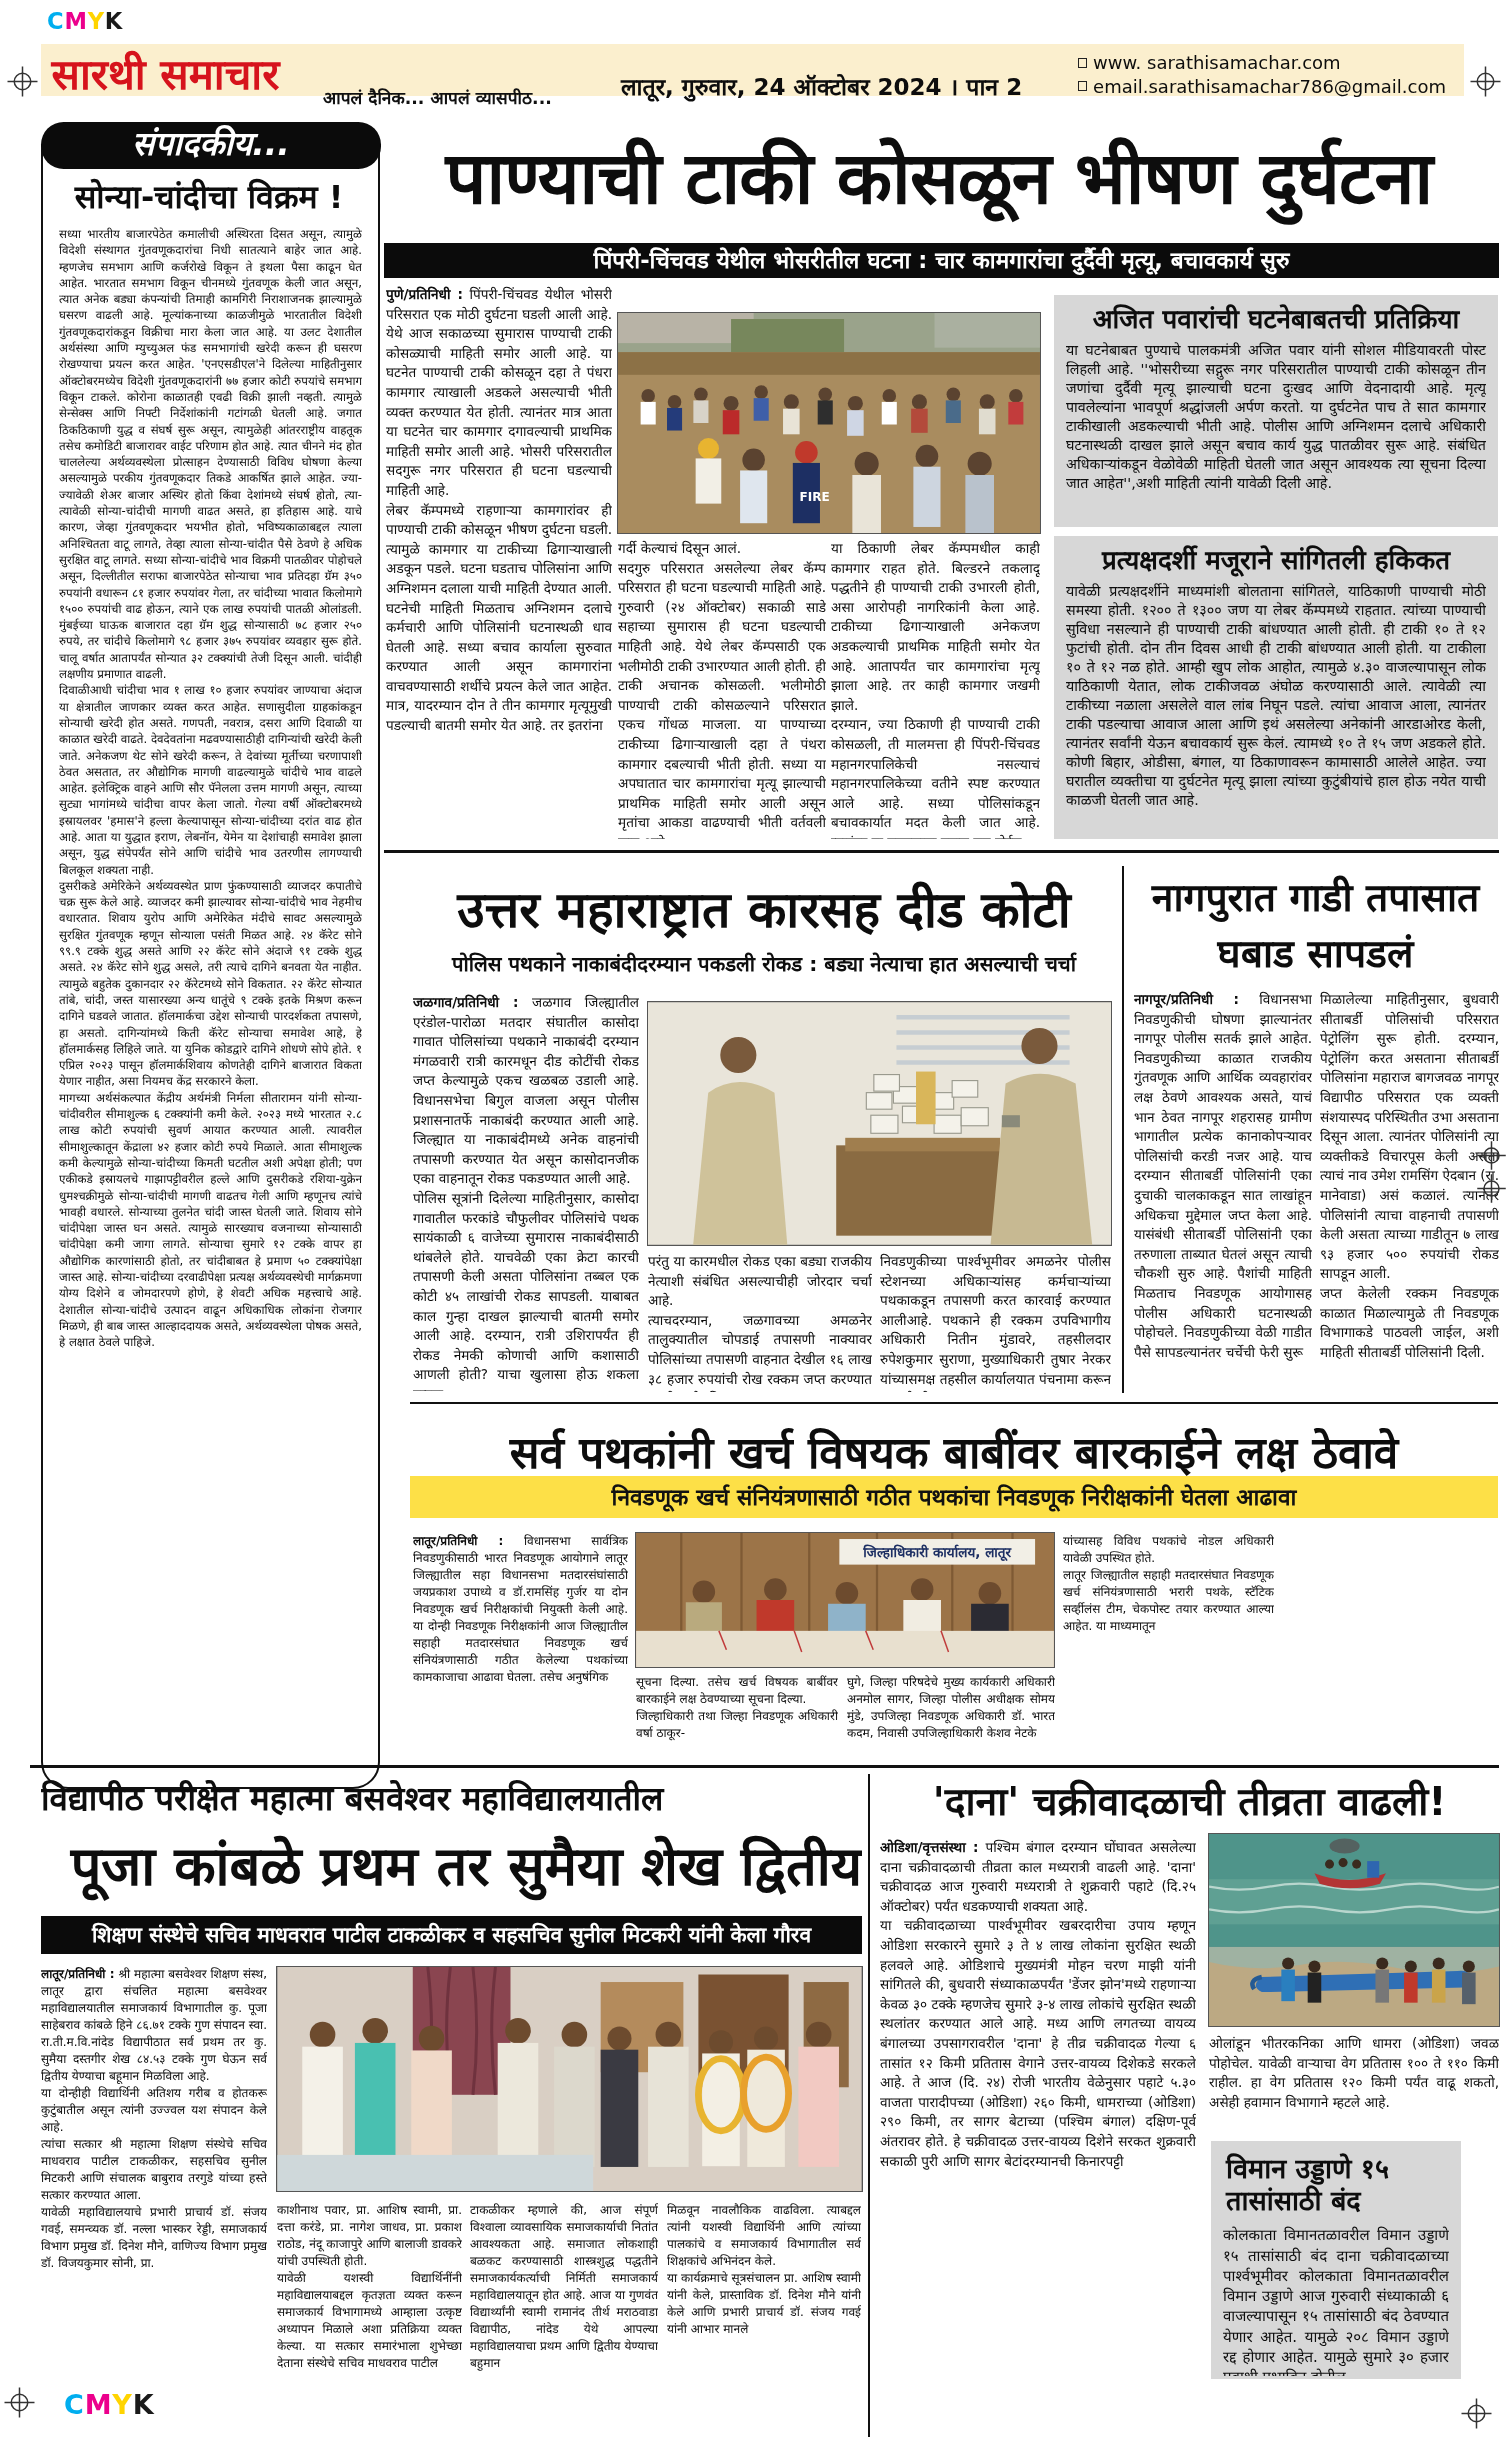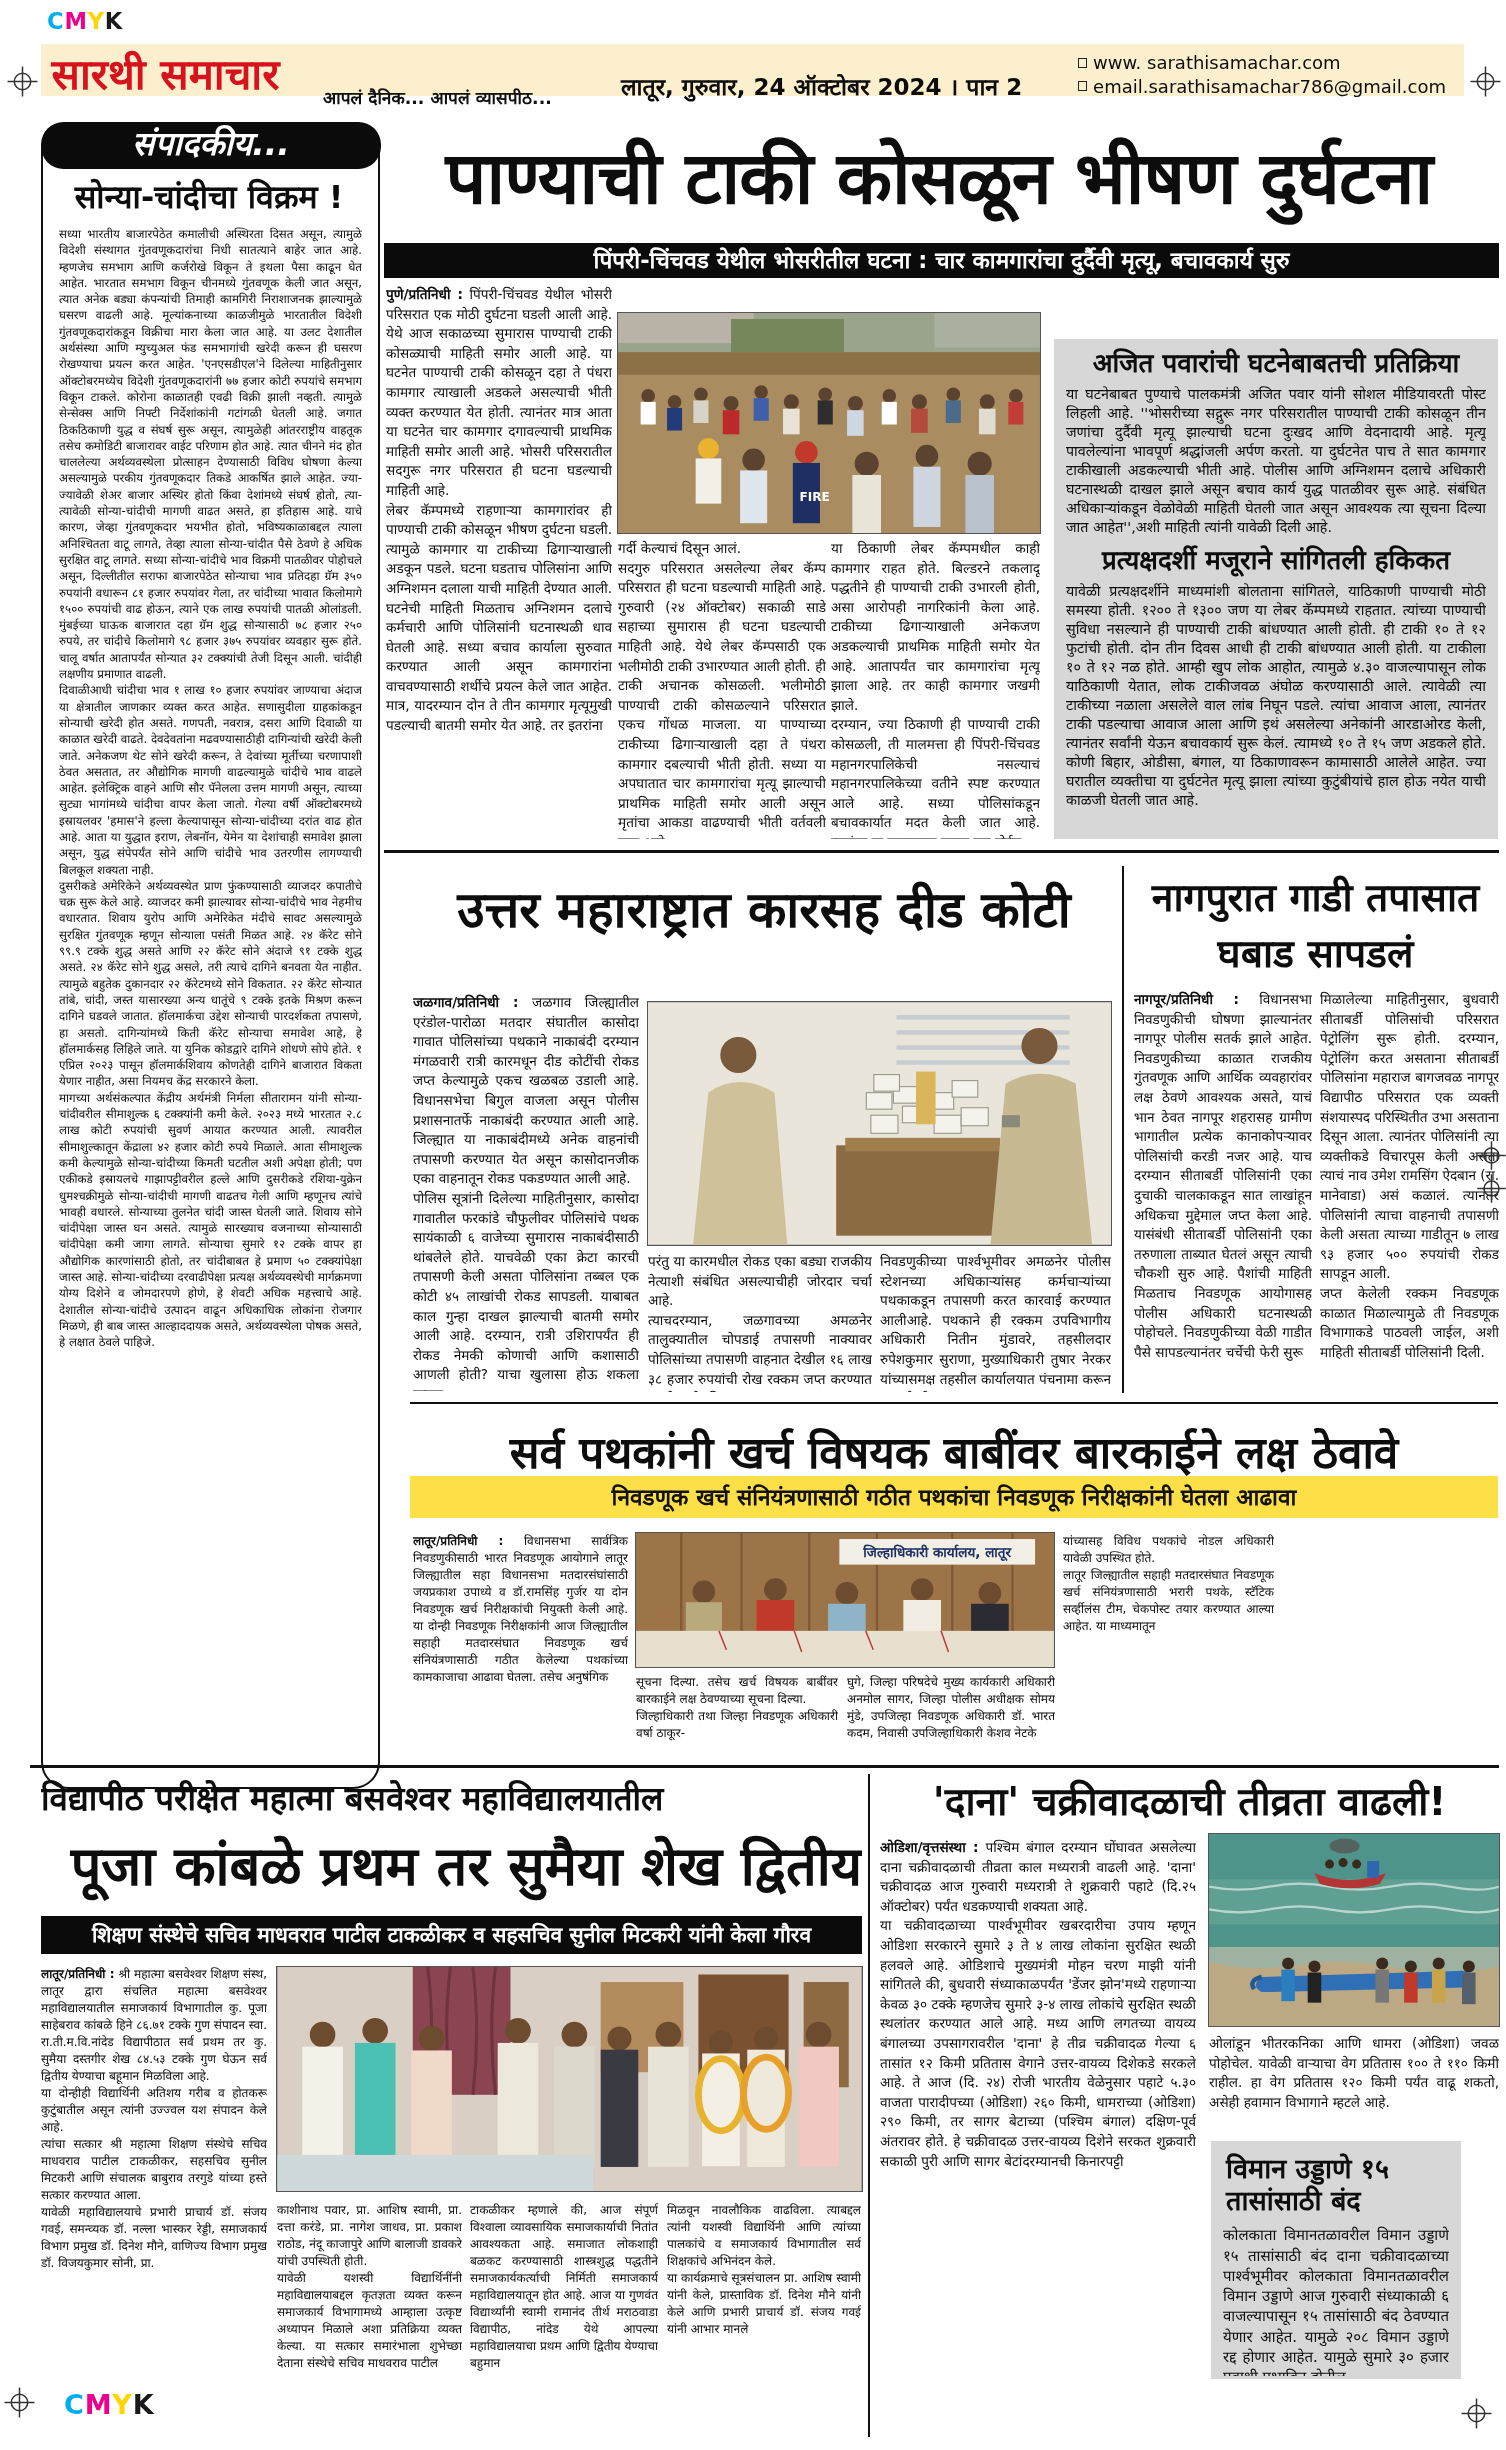--- a/index.html
+++ b/index.html
@@ -148,32 +148,33 @@
       </g>
       <text x="241" y="250" font-size="16" fill="#ffffff" font-weight="bold">FIRE</text>
     </svg>
   </div>
 
   <div class="abs just ovh pre bodytxt" style="left:618px;top:539px;width:208px;height:300px;">गर्दी केल्याचं दिसून आलं.
 सदगुरु परिसरात असलेल्या लेबर कॅम्प परिसरात ही घटना घडल्याची माहिती आहे. गुरुवारी (२४ ऑक्टोबर) सकाळी साडे सहाच्या सुमारास ही घटना घडल्याची माहिती आहे. येथे लेबर कॅम्पसाठी एक भलीमोठी टाकी उभारण्यात आली होती. ही टाकी अचानक कोसळली. भलीमोठी पाण्याची टाकी कोसळल्याने परिसरात एकच गोंधळ माजला. या पाण्याच्या टाकीच्या ढिगाऱ्याखाली दहा ते पंथरा कामगार दबल्याची भीती होती. सध्या या अपघातात चार कामगारांचा मृत्यू झाल्याची प्राथमिक माहिती समोर आली असून मृतांचा आकडा वाढण्याची भीती वर्तवली जात आहे.</div>
   <div class="abs just ovh pre bodytxt" style="left:831px;top:539px;width:209px;height:300px;">या ठिकाणी लेबर कॅम्पमधील काही कामगार राहत होते. बिल्डरने तकलादू पद्धतीने ही पाण्याची टाकी उभारली होती, असा आरोपही नागरिकांनी केला आहे. टाकीच्या ढिगाऱ्याखाली अनेकजण अडकल्याची प्राथमिक माहिती समोर येत आहे. आतापर्यंत चार कामगारांचा मृत्यू झाला आहे. तर काही कामगार जखमी झाले.
 दरम्यान, ज्या ठिकाणी ही पाण्याची टाकी कोसळली, ती मालमत्ता ही पिंपरी-चिंचवड महानगरपालिकेची नसल्याचं महानगरपालिकेच्या वतीने स्पष्ट करण्यात आले आहे. सध्या पोलिसांकडून बचावकार्यात मदत केली जात आहे. त्यानंतर या प्रकरणाचा तपास सुरु होईल.</div>
 
-  <div class="abs graybox" style="left:1054px;top:295px;width:444px;height:232px;margin-top:44px;">
+  <div class="abs graybox" style="left:1054px;top:295px;width:444px;height:232px;">
     <h3>अजित पवारांची घटनेबाबतची प्रतिक्रिया</h3>
     <div class="gb-body just ovh" style="height:173px;">या घटनेबाबत पुण्याचे पालकमंत्री अजित पवार यांनी सोशल मीडियावरती पोस्ट लिहली आहे. ''भोसरीच्या सद्गुरू नगर परिसरातील पाण्याची टाकी कोसळून तीन जणांचा दुर्दैवी मृत्यू झाल्याची घटना दुःखद आणि वेदनादायी आहे. मृत्यू पावलेल्यांना भावपूर्ण श्रद्धांजली अर्पण करतो. या दुर्घटनेत पाच ते सात कामगार टाकीखाली अडकल्याची भीती आहे. पोलीस आणि अग्निशमन दलाचे अधिकारी घटनास्थळी दाखल झाले असून बचाव कार्य युद्ध पातळीवर सुरू आहे. संबंधित अधिकाऱ्यांकडून वेळोवेळी माहिती घेतली जात असून आवश्यक त्या सूचना दिल्या जात आहेत'',अशी माहिती त्यांनी यावेळी दिली आहे.</div>
   </div>
   <div class="abs graybox" style="left:1054px;top:536px;width:444px;height:303px;">
     <h3>प्रत्यक्षदर्शी मजूराने सांगितली हकिकत</h3>
     <div class="gb-body just ovh" style="height:241px;">यावेळी प्रत्यक्षदर्शीने माध्यमांशी बोलताना सांगितले, याठिकाणी पाण्याची मोठी समस्या होती. १२०० ते १३०० जण या लेबर कॅम्पमध्ये राहतात. त्यांच्या पाण्याची सुविधा नसल्याने ही पाण्याची टाकी बांधण्यात आली होती. ही टाकी १० ते १२ फुटांची होती. दोन तीन दिवस आधी ही टाकी बांधण्यात आली होती. या टाकीला १० ते १२ नळ होते. आम्ही खुप लोक आहोत, त्यामुळे ४.३० वाजल्यापासून लोक याठिकाणी येतात, लोक टाकीजवळ अंघोळ करण्यासाठी आले. त्यावेळी त्या टाकीच्या नळाला असलेले वाल लांब निघून पडले. त्यांचा आवाज आला, त्यानंतर टाकी पडल्याचा आवाज आला आणि इथं असलेल्या अनेकांनी आरडाओरड केली, त्यानंतर सर्वांनी येऊन बचावकार्य सुरू केलं. त्यामध्ये १० ते १५ जण अडकले होते. कोणी बिहार, ओडीसा, बंगाल, या ठिकाणावरून कामासाठी आलेले आहेत. ज्या घरातील व्यक्तीचा या दुर्घटनेत मृत्यू झाला त्यांच्या कुटुंबीयांचे हाल होऊ नयेत याची काळजी घेतली जात आहे.</div>
   </div>
 
   <div class="abs hrule" style="left:384px;top:850px;width:1115px;height:3px;"></div>
 
   <div class="abs sec-head ovh" style="left:410px;top:875px;width:708px;height:72px;font-size:50px;line-height:71px;">उत्तर महाराष्ट्रात कारसह दीड कोटी जप्त</div>
+  <div class="abs sec-sub ovh" style="left:410px;top:950px;width:708px;height:30px;font-size:20.3px;line-height:29px;">पोलिस पथकाने नाकाबंदीदरम्यान पकडली रोकड : बड्या नेत्याचा हात असल्याची चर्चा</div>
   <div class="abs just ovh bodytxt" style="left:413px;top:993px;width:226px;height:398px;">
     <b class="dl">जळगाव/प्रतिनिधी :</b> <span class="pre">जळगाव जिल्ह्यातील एरंडोल-पारोळा मतदार संघातील कासोदा गावात पोलिसांच्या पथकाने नाकाबंदी दरम्यान मंगळवारी रात्री कारमधून दीड कोटींची रोकड जप्त केल्यामुळे एकच खळबळ उडाली आहे. विधानसभेचा बिगुल वाजला असून पोलीस प्रशासनातर्फे नाकाबंदी करण्यात आली आहे. जिल्ह्यात या नाकाबंदीमध्ये अनेक वाहनांची तपासणी करण्यात येत असून कासोदानजीक एका वाहनातून रोकड पकडण्यात आली आहे.
 पोलिस सूत्रांनी दिलेल्या माहितीनुसार, कासोदा गावातील फरकांडे चौफुलीवर पोलिसांचे पथक सायंकाळी ६ वाजेच्या सुमारास नाकाबंदीसाठी थांबलेले होते. याचवेळी एका क्रेटा कारची तपासणी केली असता पोलिसांना तब्बल एक कोटी ४५ लाखांची रोकड सापडली. याबाबत काल गुन्हा दाखल झाल्याची बातमी समोर आली आहे. दरम्यान, रात्री उशिरापर्यंत ही रोकड नेमकी कोणाची आणि कशासाठी आणली होती? याचा खुलासा होऊ शकला नव्हता.</span>
   </div>
 
   <div class="abs photo" style="left:648px;top:1002px;width:463px;height:243px;">
     <svg width="463" height="243" viewBox="0 0 615 322">
       <rect width="615" height="322" fill="#e9e5da"></rect>
       <g stroke="#c6cdd2" stroke-width="6">
         <line x1="330" y1="20" x2="560" y2="20"></line>

